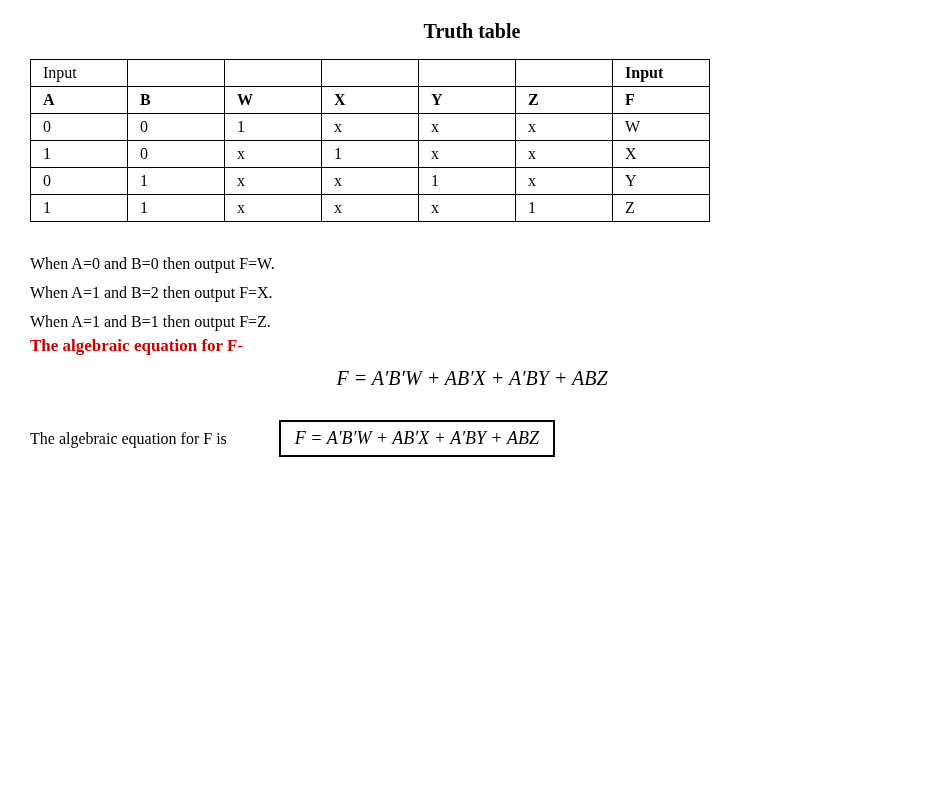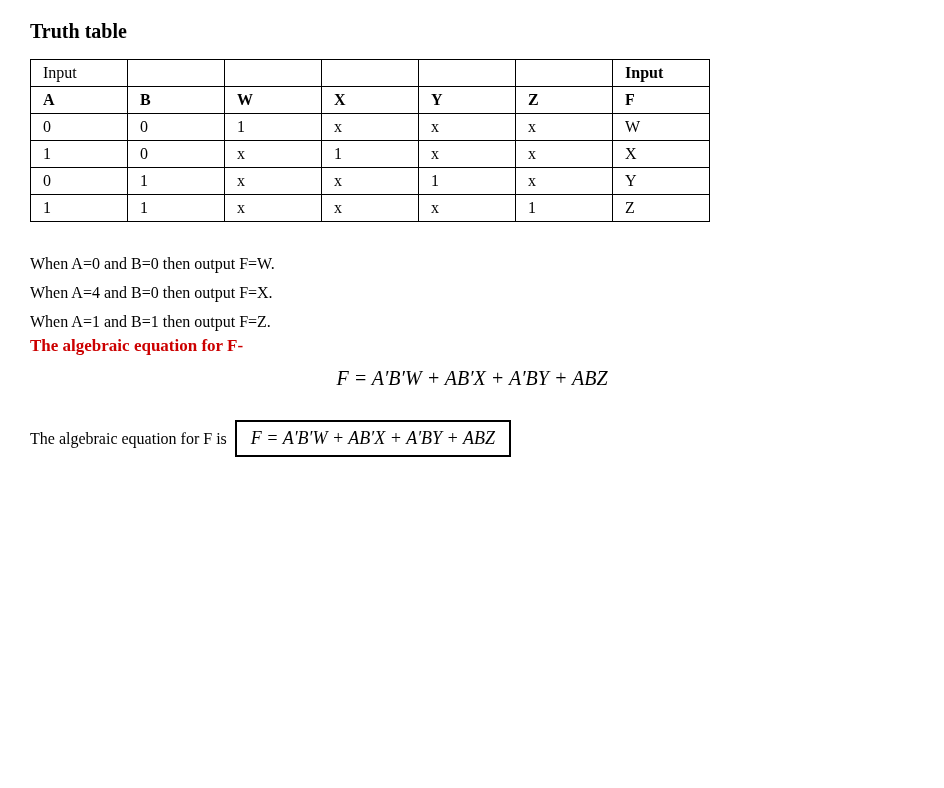--- a/index.html
+++ b/index.html
@@ -12,20 +12,21 @@
       background: #ffffff;
       font-family: "Times New Roman", Times, serif;
       font-size: 16px;
       color: #000000;
       width: 944px;
       min-height: 788px;
       padding: 20px 30px;
     }
 
     .page-title {
+      text-align: center;
       font-weight: bold;
       font-size: 20px;
       margin-bottom: 16px;
     }
 
     .truth-table {
       border-collapse: collapse;
       width: 680px;
       margin: 0 auto 0 0;
     }
@@ -81,20 +82,21 @@
       font-size: 20px;
       margin: 10px 0 30px 0;
       font-style: italic;
     }
 
     .final-equation-row {
       display: flex;
       align-items: center;
       font-size: 17px;
       margin-top: 10px;
+      gap: 44px;
     }
 
     .final-equation-row .eq-label {
       margin-right: 8px;
       font-style: normal;
       font-size: 16px;
     }
 
     .boxed-equation {
       border: 2px solid #000;
@@ -165,21 +167,21 @@
     <td>x</td>
     <td>x</td>
     <td>1</td>
     <td>Z</td>
   </tr>
 </tbody>
   </table>
 
 <div class="descriptions">
   <p>When A=0 and B=0 then output F=W.</p>
-  <p>When A=4 and B=0 then output F=X.</p>
+  <p>When A=1 and B=2 then output F=X.</p>
   <p>When A=1 and B=1 then output F=Z.</p>
 </div>
 
 <div class="algebraic-heading">The algebraic equation for F-</div>
 
 <div class="equation-block">
   <span class="italic">F</span> = <span class="italic">A</span>′<span class="italic">B</span>′<span class="italic">W</span> + <span class="italic">AB</span>′<span class="italic">X</span> + <span class="italic">A</span>′<span class="italic">BY</span> + <span class="italic">ABZ</span>
 </div>
 
 <div class="final-equation-row">

